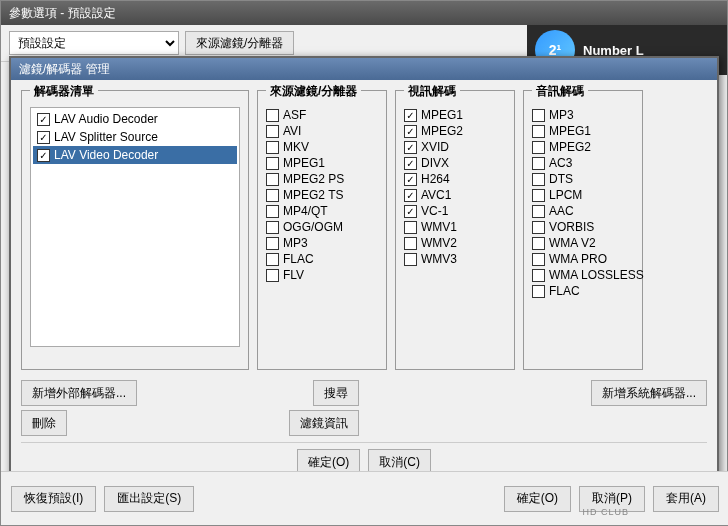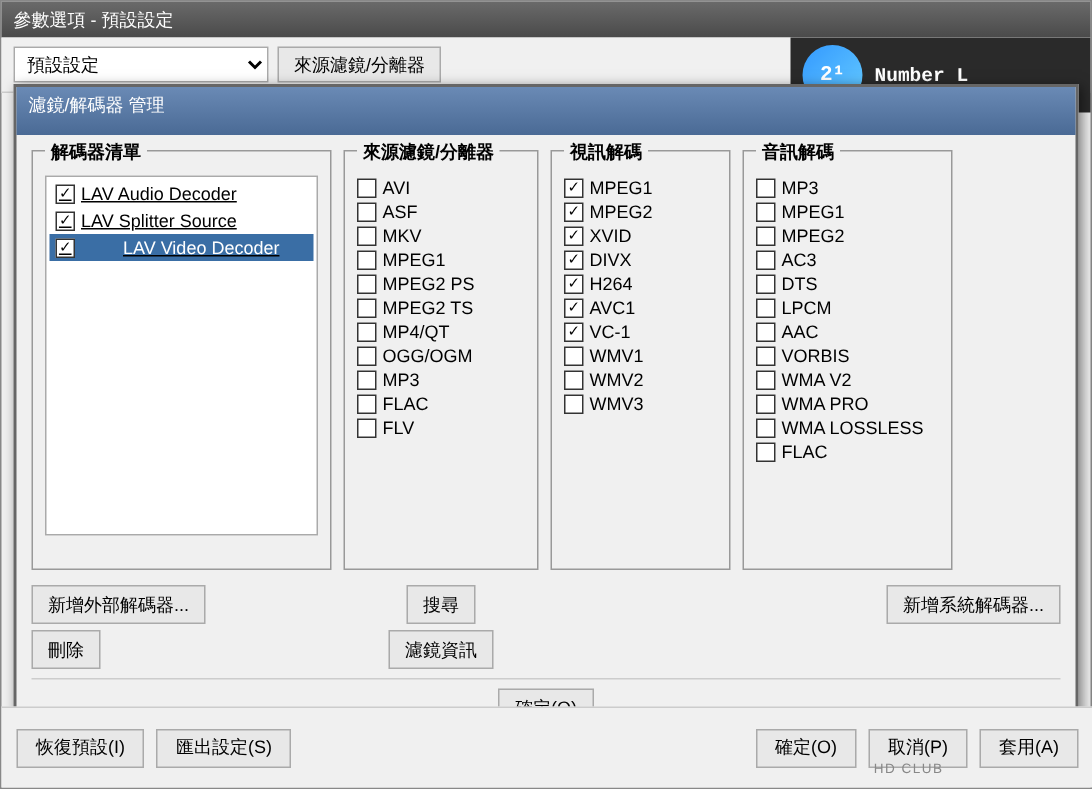--- a/index.html
+++ b/index.html
@@ -68,21 +68,20 @@
     .logo-area {
       position: absolute;
       right: 0;
       top: 0;
       width: 200px;
       height: 50px;
       background: #2a2a2a;
       display: flex;
       align-items: center;
       padding-left: 8px;
-      font-family: Liberation Mono, monospace;
     }
 
     .logo-circle {
       width: 40px;
       height: 40px;
       background: linear-gradient(135deg, #3399ff, #66ccff);
       border-radius: 50%;
       display: flex;
       align-items: center;
       justify-content: center;
@@ -108,22 +107,23 @@
       background: #f0f0f0;
       border: 2px solid #666;
       box-shadow: 2px 2px 8px rgba(0,0,0,0.5);
     }
 
     .modal-title-bar {
       background: linear-gradient(to bottom, #6a8ab5, #4a6a95);
       color: #fff;
       padding: 4px 8px;
       font-size: 12px;
-      height: 32px;
-      display: flex;
+      height: 22px;
+      display: flex;
+      align-items: center;
     }
 
     .modal-body {
       padding: 10px;
     }
 
     
     .panels-row {
       display: flex;
       gap: 8px;
@@ -144,23 +144,22 @@
       left: 8px;
       background: #f0f0f0;
       padding: 0 4px;
       font-size: 12px;
       font-weight: bold;
       color: #000;
     }
 
     
     .decoder-panel {
-      width: 200px;
+      width: 228px;
       min-height: 280px;
-      text-decoration: underline;
     }
 
     .decoder-list {
       background: #fff;
       border: 1px solid #aaa;
       width: 100%;
       min-height: 240px;
       padding: 2px;
       overflow-y: auto;
     }
@@ -169,38 +168,37 @@
       display: flex;
       align-items: center;
       padding: 2px 4px;
       cursor: pointer;
       white-space: nowrap;
     }
 
     .decoder-item.selected {
       background: #3a6ea5;
       color: #fff;
-      gap: 28px;
     }
 
     
     .source-panel {
       width: 130px;
       min-height: 280px;
     }
 
     
     .video-panel {
       width: 120px;
       min-height: 280px;
     }
 
     
     .audio-panel {
-      width: 140px;
+      width: 120px;
       min-height: 280px;
     }
 
     .checkbox-item {
       display: flex;
       align-items: center;
       padding: 1px 0;
       white-space: nowrap;
     }
 
@@ -328,25 +326,25 @@
               <span>LAV Video Decoder</span>
             </div>
           </div>
         </div>
 
         <div class="group-box source-panel">
           <span class="group-box-title">來源濾鏡/分離器</span>
           <div>
             <div class="checkbox-item">
                 <div class="checked-box"></div>
+                <span>ASF</span>
+              </div>
+            <div class="checkbox-item">
+                <div class="checked-box"></div>
                 <span>AVI</span>
-              </div>
-            <div class="checkbox-item">
-                <div class="checked-box"></div>
-                <span>ASF</span>
               </div>
             <div class="checkbox-item">
                 <div class="checked-box"></div>
                 <span>MKV</span>
               </div>
             <div class="checkbox-item">
                 <div class="checked-box"></div>
                 <span>MPEG1</span>
               </div>
             <div class="checkbox-item">
@@ -486,32 +484,33 @@
 
         <div style="width:200px; display:flex; flex-direction:column; gap:4px;">
           <div style="display:flex; gap:4px;">
             <button class="action-btn">新增外部解碼器...</button>
           </div>
           <div style="display:flex; gap:4px;">
             <button class="action-btn">刪除</button>
           </div>
         </div>
 
-        <div style="width:130px; display:flex; flex-direction:column; gap:4px; align-items:center;">
+        <div style="width:130px; display:flex; flex-direction:column; gap:4px; align-items:flex-end;">
           <button class="action-btn">搜尋</button>
           <button class="action-btn">濾鏡資訊</button>
         </div>
 
         <div style="flex:1; display:flex; justify-content:flex-end; align-items:flex-start;">
           <button class="action-btn">新增系統解碼器...</button>
         </div>
       </div>
 
       <div class="modal-bottom">
         <button class="action-btn">確定(O)</button>
+        <button class="action-btn">取消(C)</button>
       </div>
 
     </div>
   </div>
 
   <div class="main-bottom">
     <button>恢復預設(I)</button>
     <button>匯出設定(S)</button>
     <div class="spacer"></div>
 

